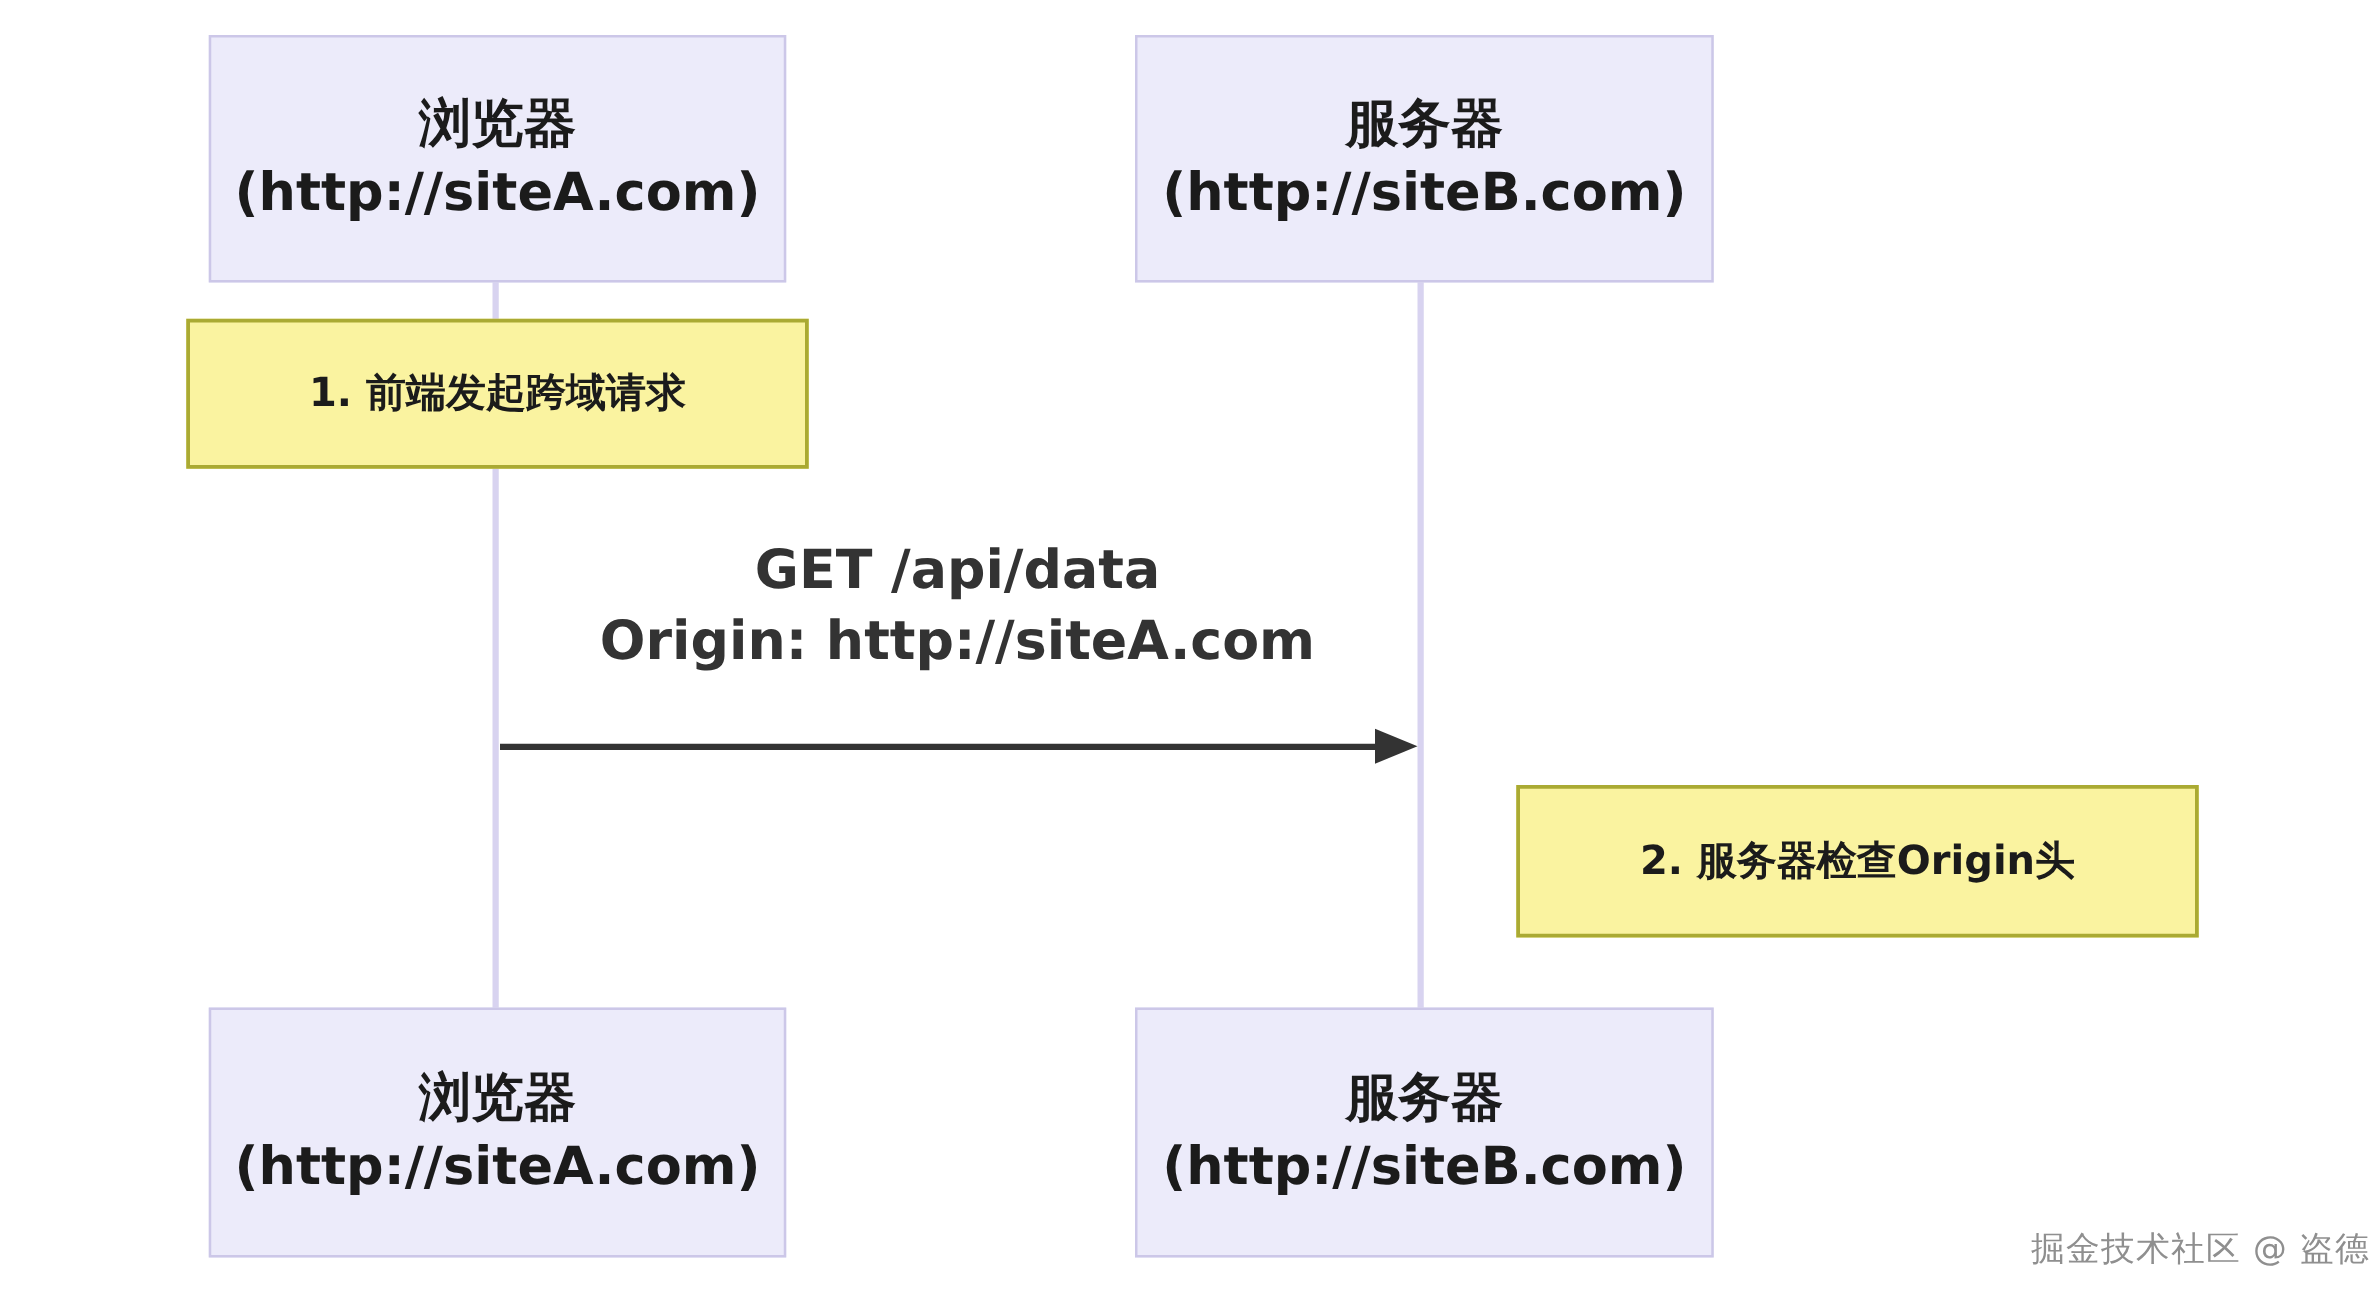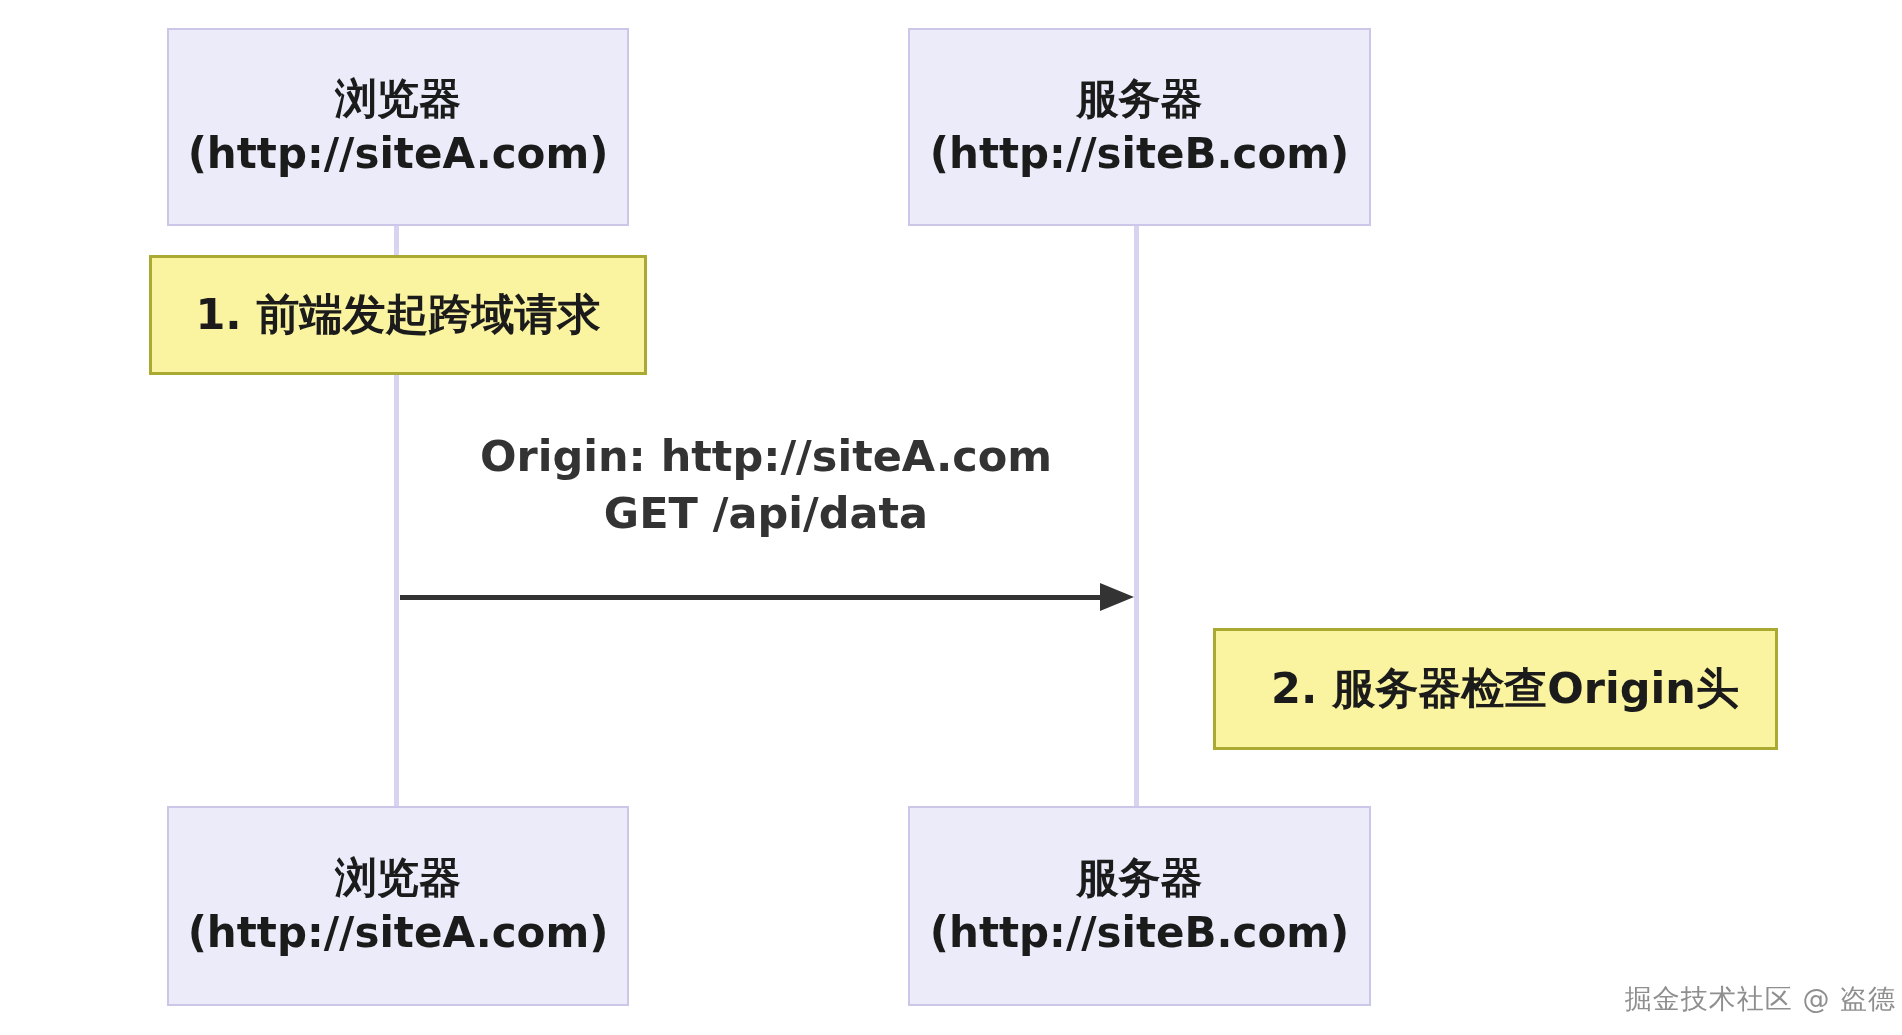--- a/index.html
+++ b/index.html
@@ -22,24 +22,24 @@
   }
   .actor.a1{left:167px;top:28px;width:458px;height:194px;}
   .actor.a2{left:908px;top:28px;width:459px;height:194px;}
   .actor.a3{left:167px;top:806px;width:458px;height:196px;}
   .actor.a4{left:908px;top:806px;width:459px;height:196px;}
 
   .note{
     position:absolute;z-index:4;background:var(--note-fill);
     border:3px solid var(--note-border);
     display:flex;align-items:center;justify-content:center;
-    color:var(--text);font-size:43px;font-weight:700;text-align:left;white-space:nowrap;
+    color:var(--text);font-size:32px;font-weight:700;text-align:left;white-space:nowrap;
   }
   .note.n1{left:149px;top:255px;width:492px;height:114px;}
-  .note.n2{left:1213px;top:628px;width:540px;height:116px;padding-left:19px;}
+  .note.n2{left:1213px;top:628px;width:540px;height:116px;}
 
   .msg-label{
     position:absolute;z-index:2;left:416px;top:428px;width:700px;
     text-align:center;color:var(--arrow);font-size:43px;font-weight:600;line-height:57px;
     white-space:nowrap;
   }
   .msg-line{position:absolute;z-index:2;left:400px;top:595px;width:706px;height:5px;background:var(--arrow);}
   .msg-head{
     position:absolute;z-index:2;left:1100px;top:583px;width:0;height:0;
     border-left:34px solid var(--arrow);border-top:14px solid transparent;border-bottom:14px solid transparent;
@@ -67,22 +67,22 @@
   <div class="actor a2">
     <span>服务器</span>
     <span>(http://siteB.com)</span>
   </div>
 
   <div class="note n1">
     <span>1. 前端发起跨域请求</span>
   </div>
 
   <div class="msg-label">
+    <div>GET /api/data</div>
     <div>Origin: http://siteA.com</div>
-    <div>GET /api/data</div>
   </div>
   <div class="msg-line"></div>
   <div class="msg-head"></div>
 
   <div class="note n2">
     <span>2. 服务器检查Origin头</span>
   </div>
 
   <div class="actor a3">
     <span>浏览器</span>

